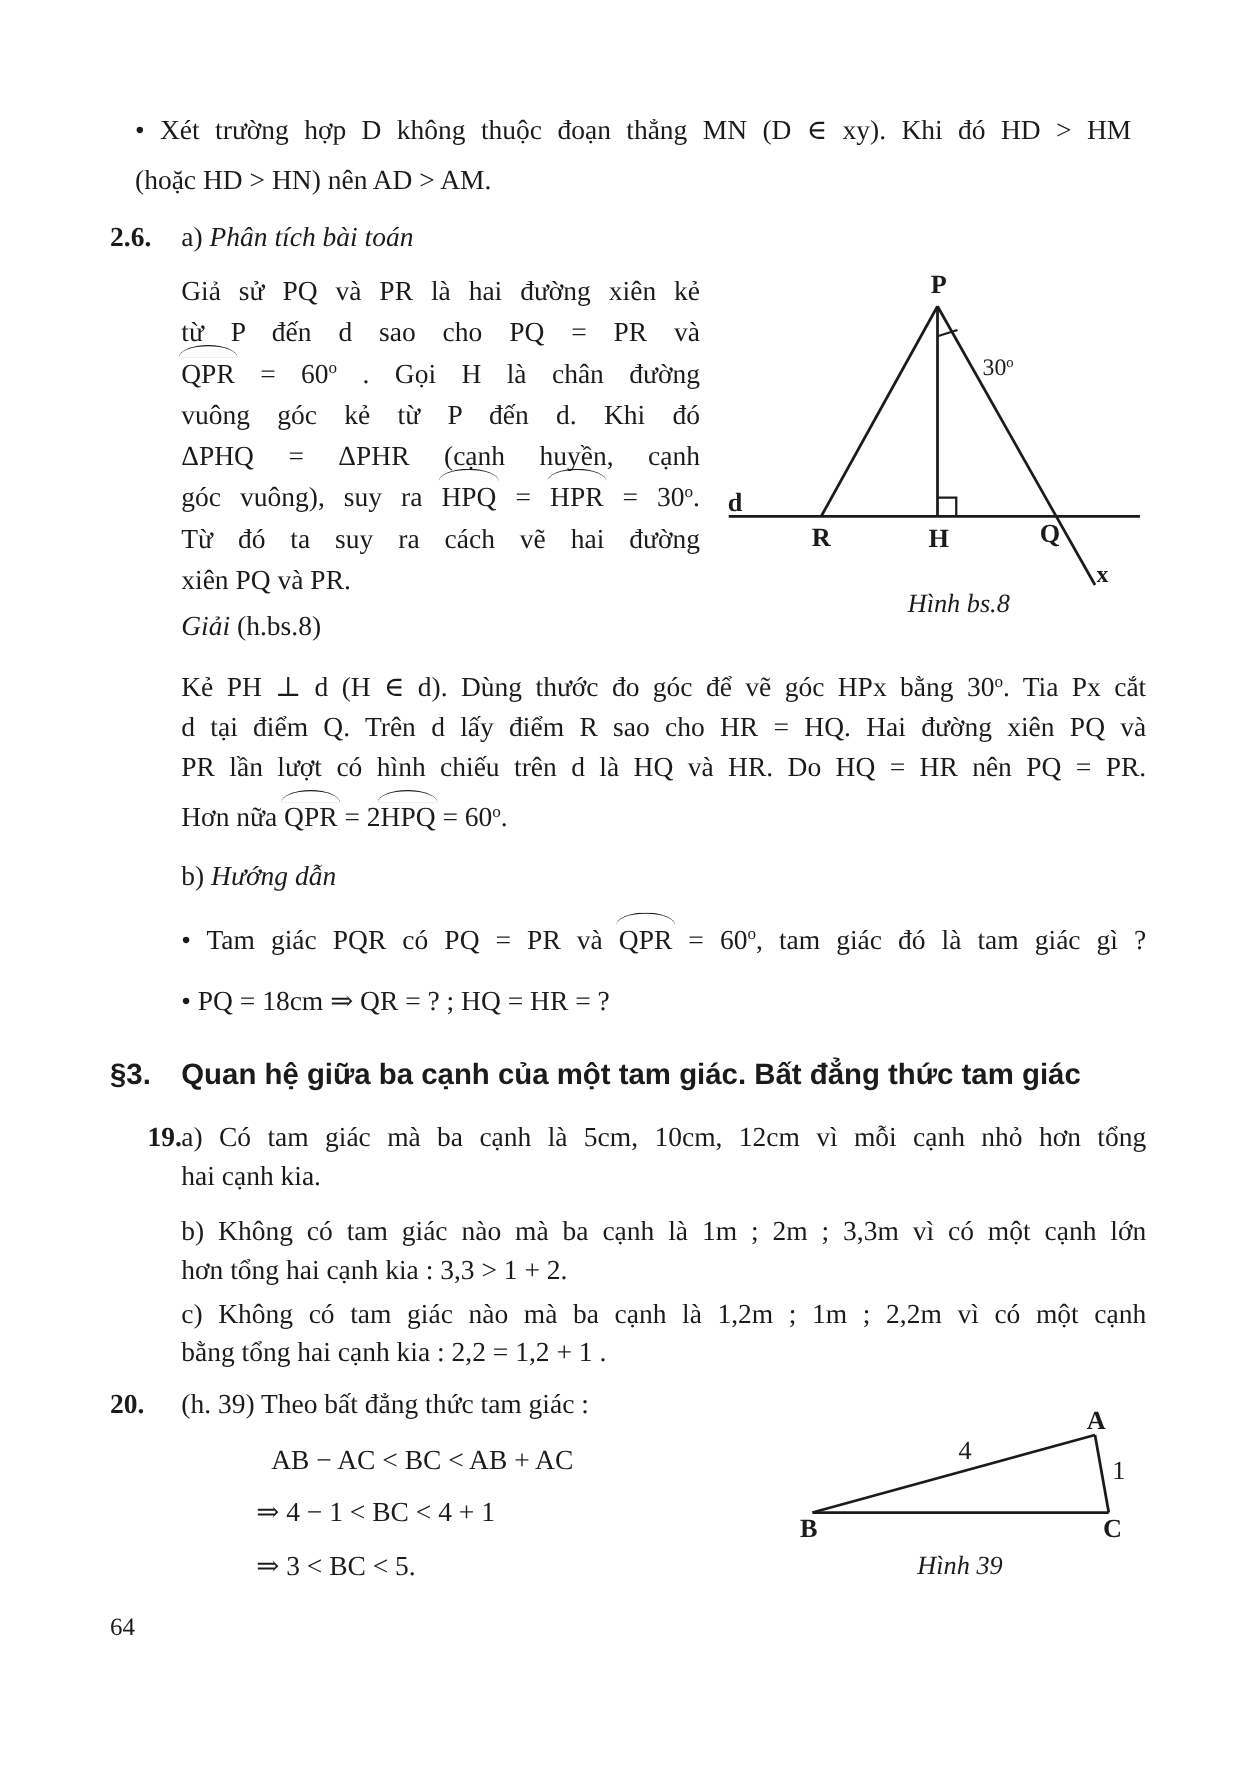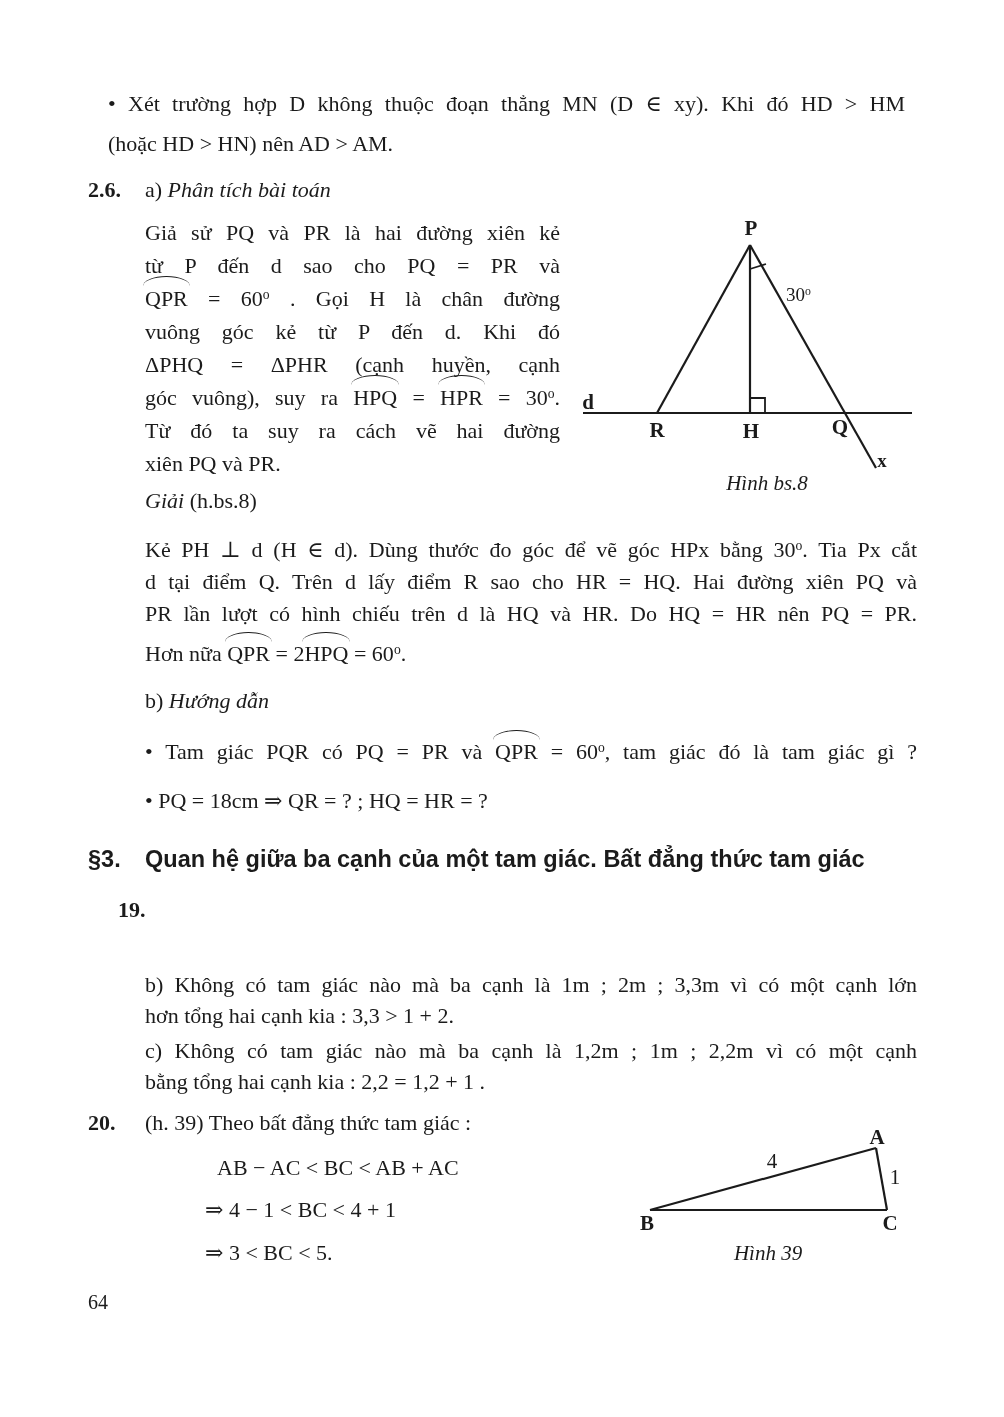--- a/index.html
+++ b/index.html
@@ -93,20 +93,24 @@
   <div class="abs lh32" style="left:145px;top:685px;"><span>b) </span><span class="it">Hướng dẫn</span></div>
 
   <div class="abs lh32 jl" style="left:145px;top:736px;width:772px;"><span>• Tam giác PQR có PQ = PR và </span><span class="arc">QPR</span><span> = 60</span><sup>o</sup><span>, tam giác đó là tam giác gì ?</span></div>
 
   <div class="abs lh32" style="left:145px;top:785px;">• PQ = 18cm ⇒ QR = ? ; HQ = HR = ?</div>
 
   <div class="abs h3head" style="left:88px;top:845px;">§3.</div>
   <div class="abs h3head nowrap" style="left:145px;top:845px;">Quan hệ giữa ba cạnh của một tam giác. Bất đẳng thức tam giác</div>
 
   <div class="abs exnum" style="left:88px;top:894px;margin-left:30px;">19.</div>
+  <div class="abs lh31" style="left:145px;top:894px;width:772px;">
+    <div class="jl">a) Có tam giác mà ba cạnh là 5cm, 10cm, 12cm vì mỗi cạnh nhỏ hơn tổng</div>
+    <div class="jl last">hai cạnh kia.</div>
+  </div>
   <div class="abs lh31" style="left:145px;top:969px;width:772px;">
     <div class="jl">b) Không có tam giác nào mà ba cạnh là 1m ; 2m ; 3,3m vì có một cạnh lớn</div>
     <div class="jl last">hơn tổng hai cạnh kia : 3,3 &gt; 1 + 2.</div>
   </div>
   <div class="abs lh31" style="left:145px;top:1035px;width:772px;">
     <div class="jl">c) Không có tam giác nào mà ba cạnh là 1,2m ; 1m ; 2,2m vì có một cạnh</div>
     <div class="jl last">bằng tổng hai cạnh kia : 2,2 = 1,2 + 1 .</div>
   </div>
 
   <div class="abs exnum" style="left:88px;top:1107px;">20.</div>

